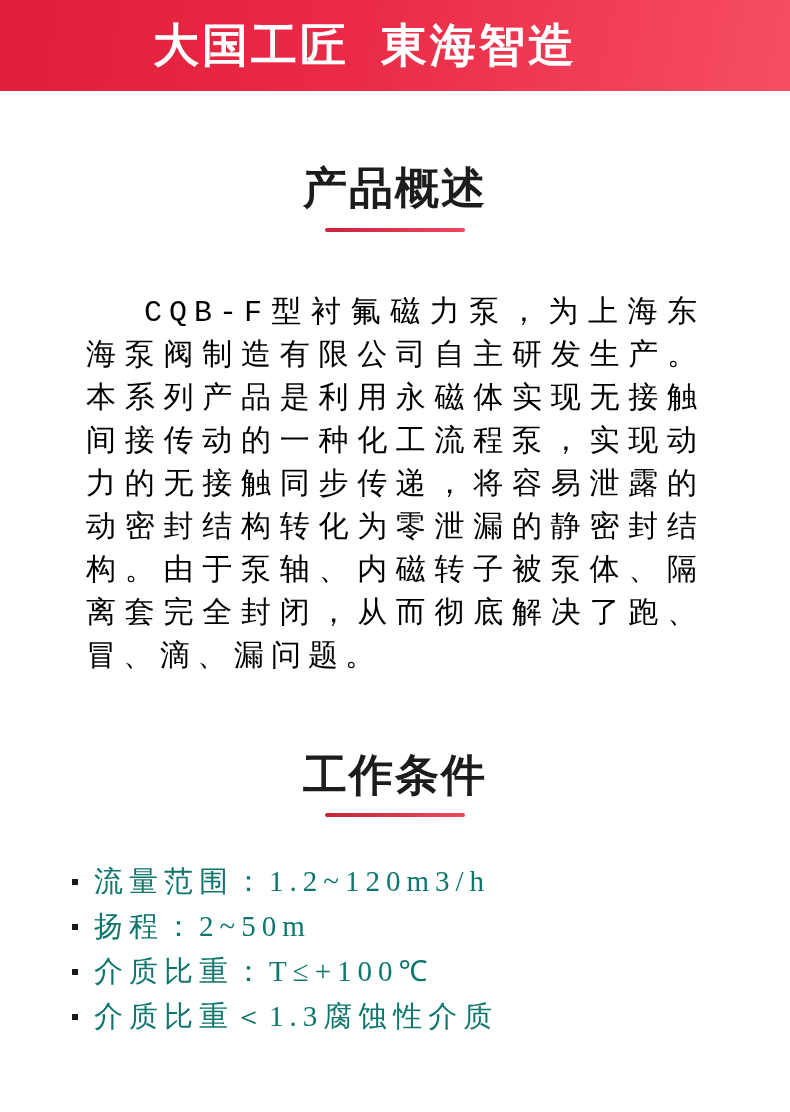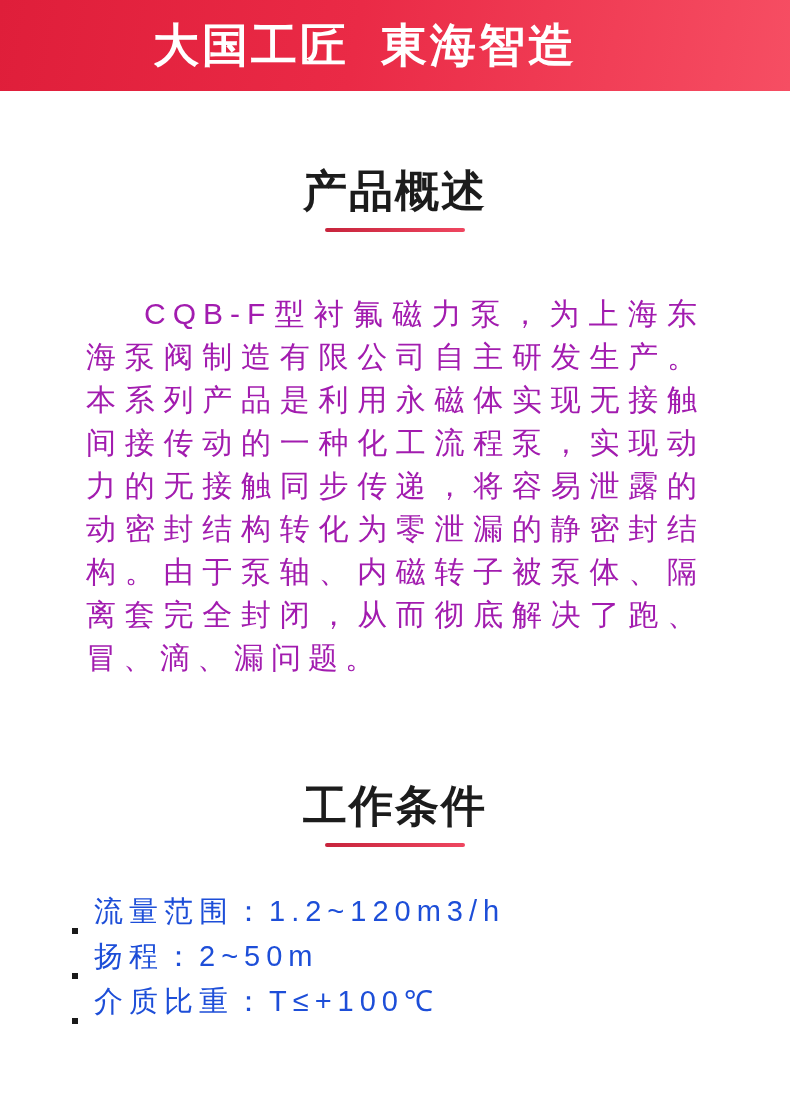--- a/index.html
+++ b/index.html
@@ -39,56 +39,56 @@
   .section-heading {
     margin: 0;
     padding: 0;
     font-size: 44px;
     font-weight: 700;
     line-height: 1;
     text-align: center;
     letter-spacing: 2px;
     color: #1c1c1c;
   }
-  .overview-heading-wrap   { margin-top: 78px; }
-  .conditions-heading-wrap { margin-top: 105px; }
+  .overview-heading-wrap   { margin-top: 78px; font-family: Liberation Mono, monospace; }
+  .conditions-heading-wrap { margin-top: 75px; font-family: Liberation Serif, serif; }
 
   .heading-underline {
     width: 140px;
     height: 4px;
     margin: 15px auto 0 auto;
     background: linear-gradient(90deg, #c7243c 0%, #ef4660 100%);
     border-radius: 2px;
   }
 
   
   .overview-paragraph {
     margin: 60px 86px 0 86px;
     font-size: 30px;
     line-height: 43px;
     letter-spacing: 7px;
     text-align: justify;
     text-indent: 58px;
-    color: #a21caf;
+    color: #000000;
   }
 
   
   .conditions-list {
     list-style: none;
     margin: 42px 0 0 0;
     padding: 0 0 0 72px;
   }
   .condition-item {
     display: flex;
-    align-items: flex-end;
+    align-items: center;
     height: 45px;
     font-size: 29px;
     line-height: 45px;
     letter-spacing: 6px;
-    color: #1d4ed8;
+    color: #0f766e;
     white-space: nowrap;
   }
   .bullet {
     flex: none;
     width: 6px;
     height: 6px;
     background: #1a1a1a;
     margin-right: 16px;
   }
 </style>
@@ -115,14 +115,18 @@
       <span>流量范围：1.2~120m3/h</span>
     </li>
     <li class="condition-item">
       <span class="bullet"></span>
       <span>扬程：2~50m</span>
     </li>
     <li class="condition-item">
       <span class="bullet"></span>
       <span>介质比重：T≤+100℃</span>
     </li>
+    <li class="condition-item">
+      <span class="bullet"></span>
+      <span>介质比重＜1.3腐蚀性介质</span>
+    </li>
   </ul>
 </section>
 
 </body></html>

